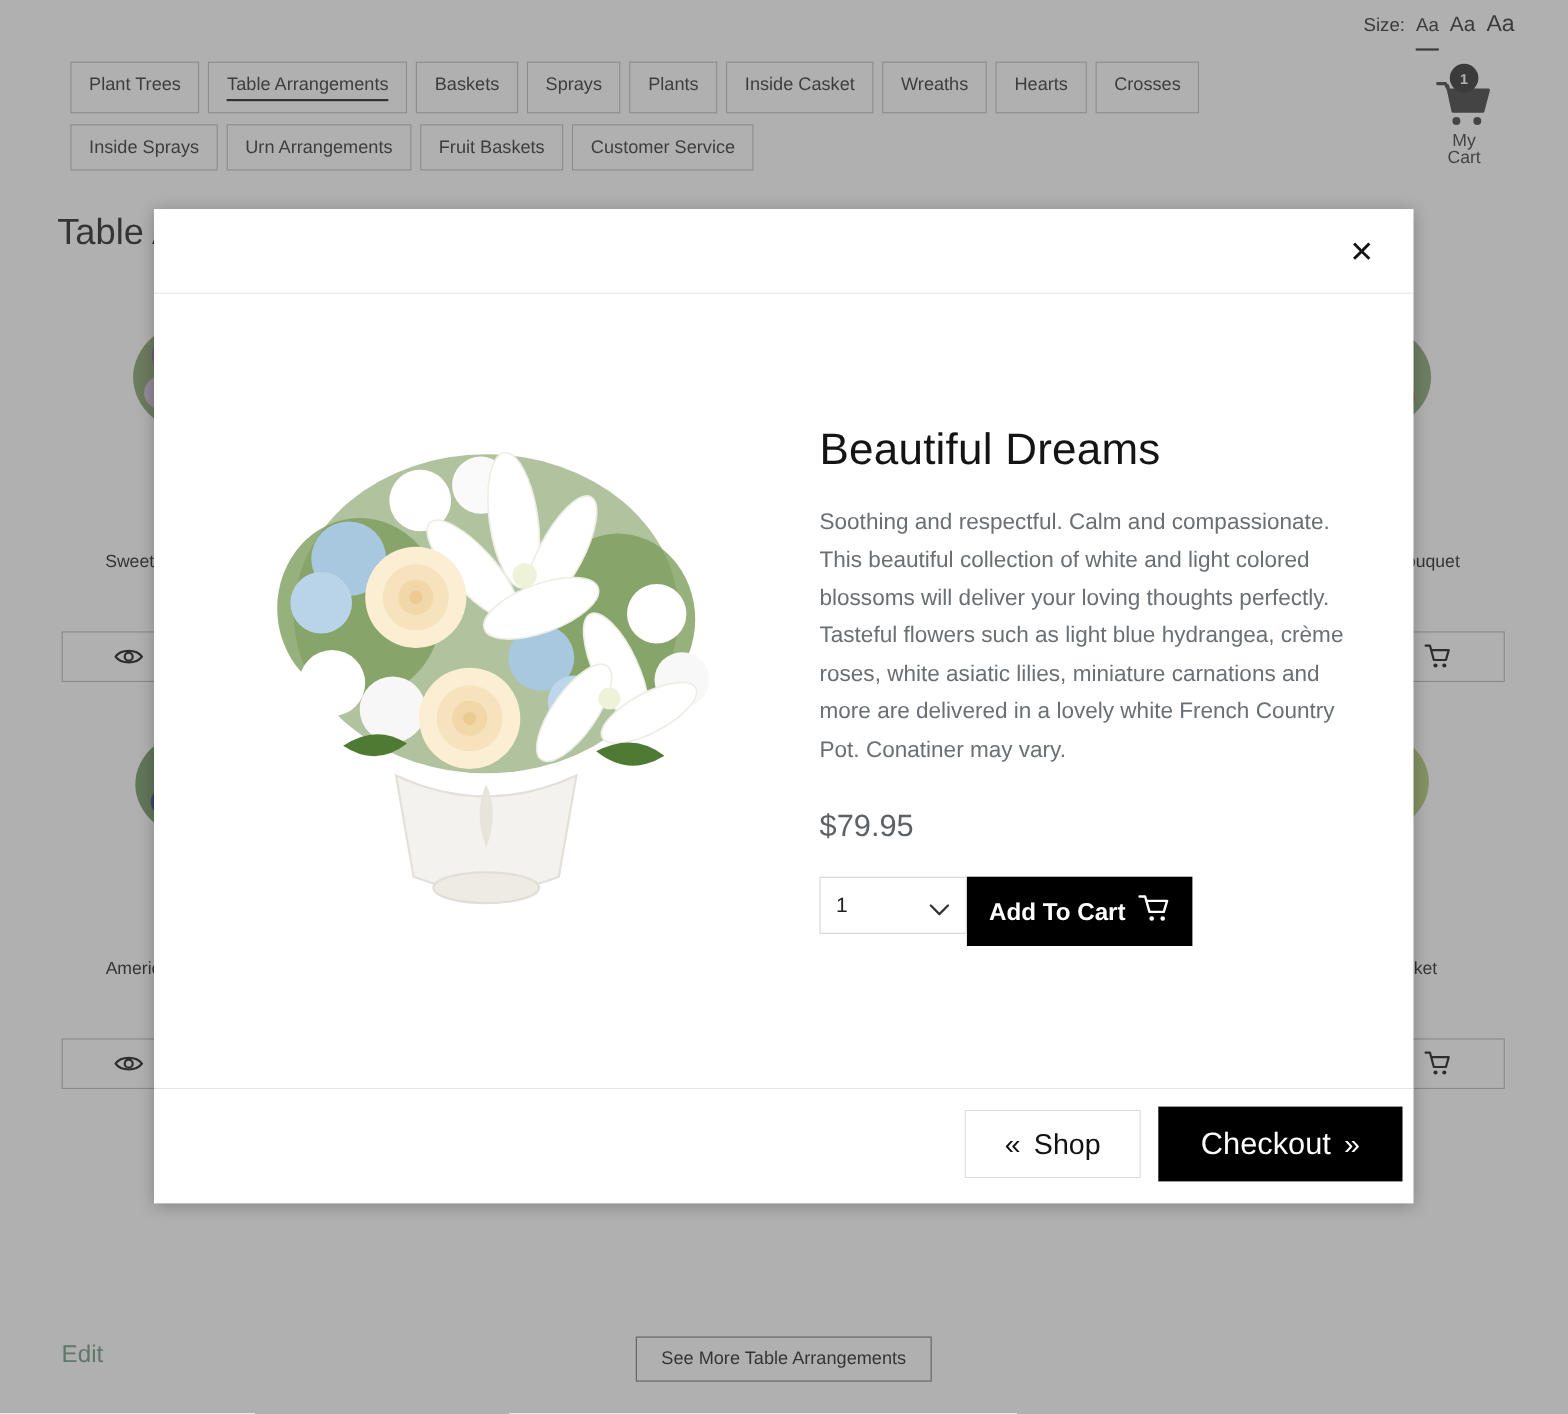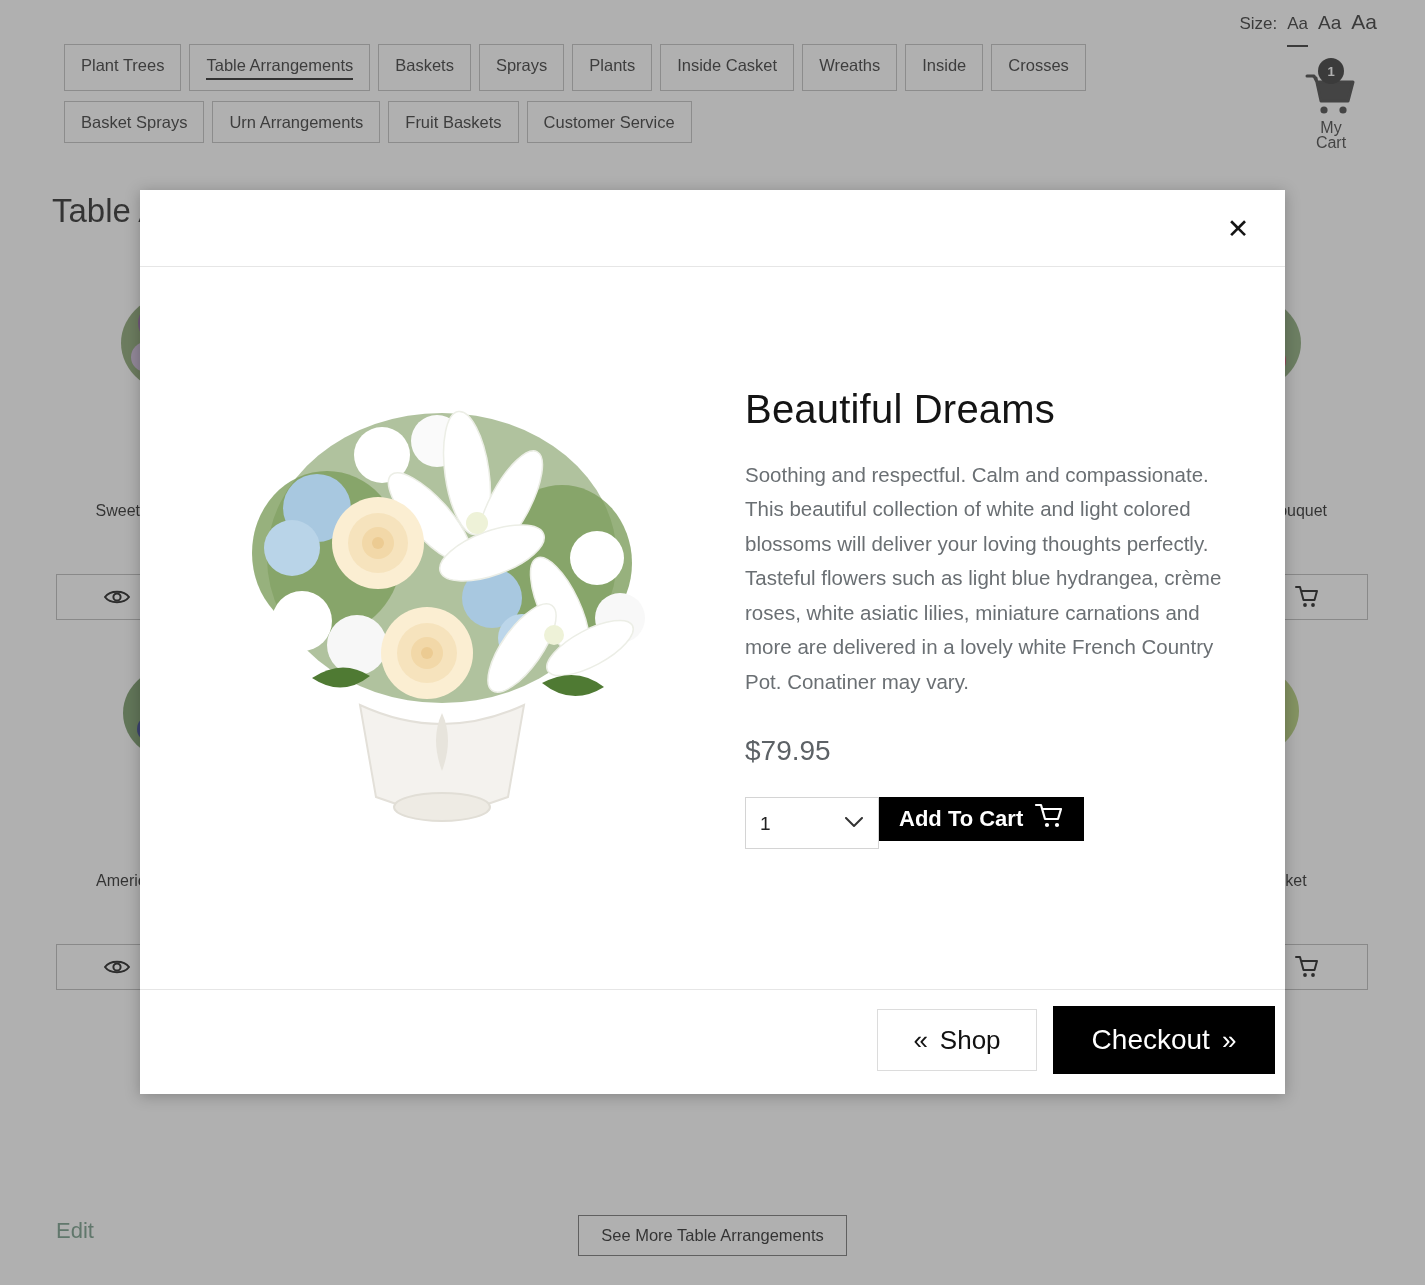--- a/index.html
+++ b/index.html
@@ -25,21 +25,21 @@
     color:#2b2b2b;
   }
   .size-label { font-size:17px; color:#2b2b2b; }
   .size-opt { font-size:17px; color:#2b2b2b; cursor:pointer; padding-bottom:11px; }
   .size-opt.sel { border-bottom:2px solid #2b2b2b; }
   .size-opt.s2 { font-size:19px; }
   .size-opt.s3 { font-size:21px; }
 
   
   .nav {
-    position:absolute; left:64px; top:44px;
+    position:absolute; left:64px; top:56px;
     width:1120px;
     display:flex; flex-wrap:wrap; gap:10px 8px;
   }
   .nav-item {
     border:1px solid #bdbdbd;
     background:transparent;
     padding:10px 16px;
     font-size:16.5px;
     color:#2f2f2f;
     line-height:1.25;
@@ -180,21 +180,21 @@
     -webkit-appearance:none; appearance:none;
     position:relative;
   }
   .qty-wrap { position:relative; }
   .qty-caret {
     position:absolute; right:16px; top:50%; transform:translateY(-50%);
     pointer-events:none;
   }
   .add-cart {
     background:#000; color:#fff; border:none;
-    height:44px; padding:0 20px;
+    height:63px; padding:0 20px;
     font-size:22px; font-weight:bold;
     display:flex; align-items:center; gap:11px;
     cursor:pointer; font-family:"Liberation Sans", sans-serif;
   }
   .modal-foot {
     flex:0 0 auto;
     border-top:1px solid #e6e6e6;
     padding:16px 10px 20px 0;
     display:flex; justify-content:flex-end; align-items:center; gap:16px;
     padding-right:10px;
@@ -228,23 +228,23 @@
   </div>
 
   <div class="nav">
     <div class="nav-item"><span class="lbl">Plant Trees</span></div>
     <div class="nav-item active"><span class="lbl">Table Arrangements</span></div>
     <div class="nav-item"><span class="lbl">Baskets</span></div>
     <div class="nav-item"><span class="lbl">Sprays</span></div>
     <div class="nav-item"><span class="lbl">Plants</span></div>
     <div class="nav-item"><span class="lbl">Inside Casket</span></div>
     <div class="nav-item"><span class="lbl">Wreaths</span></div>
-    <div class="nav-item"><span class="lbl">Inside</span></div>
+    <div class="nav-item"><span class="lbl">Hearts</span></div>
     <div class="nav-item"><span class="lbl">Crosses</span></div>
-    <div class="nav-item"><span class="lbl">Basket Sprays</span></div>
+    <div class="nav-item"><span class="lbl">Inside Sprays</span></div>
     <div class="nav-item"><span class="lbl">Urn Arrangements</span></div>
     <div class="nav-item"><span class="lbl">Fruit Baskets</span></div>
     <div class="nav-item"><span class="lbl">Customer Service</span></div>
   </div>
 
   <div class="cart">
     <div class="cart-badge">1</div>
     <div class="cart-glyph">
       <svg width="56" height="48" viewBox="0 0 56 48" aria-hidden="true">
         <path d="M4 6 h7 l3 6 h36 l-5 19 H18 L13 8" fill="#3b3b3b" stroke="#3b3b3b" stroke-width="3" stroke-linejoin="round" stroke-linecap="round"></path>

